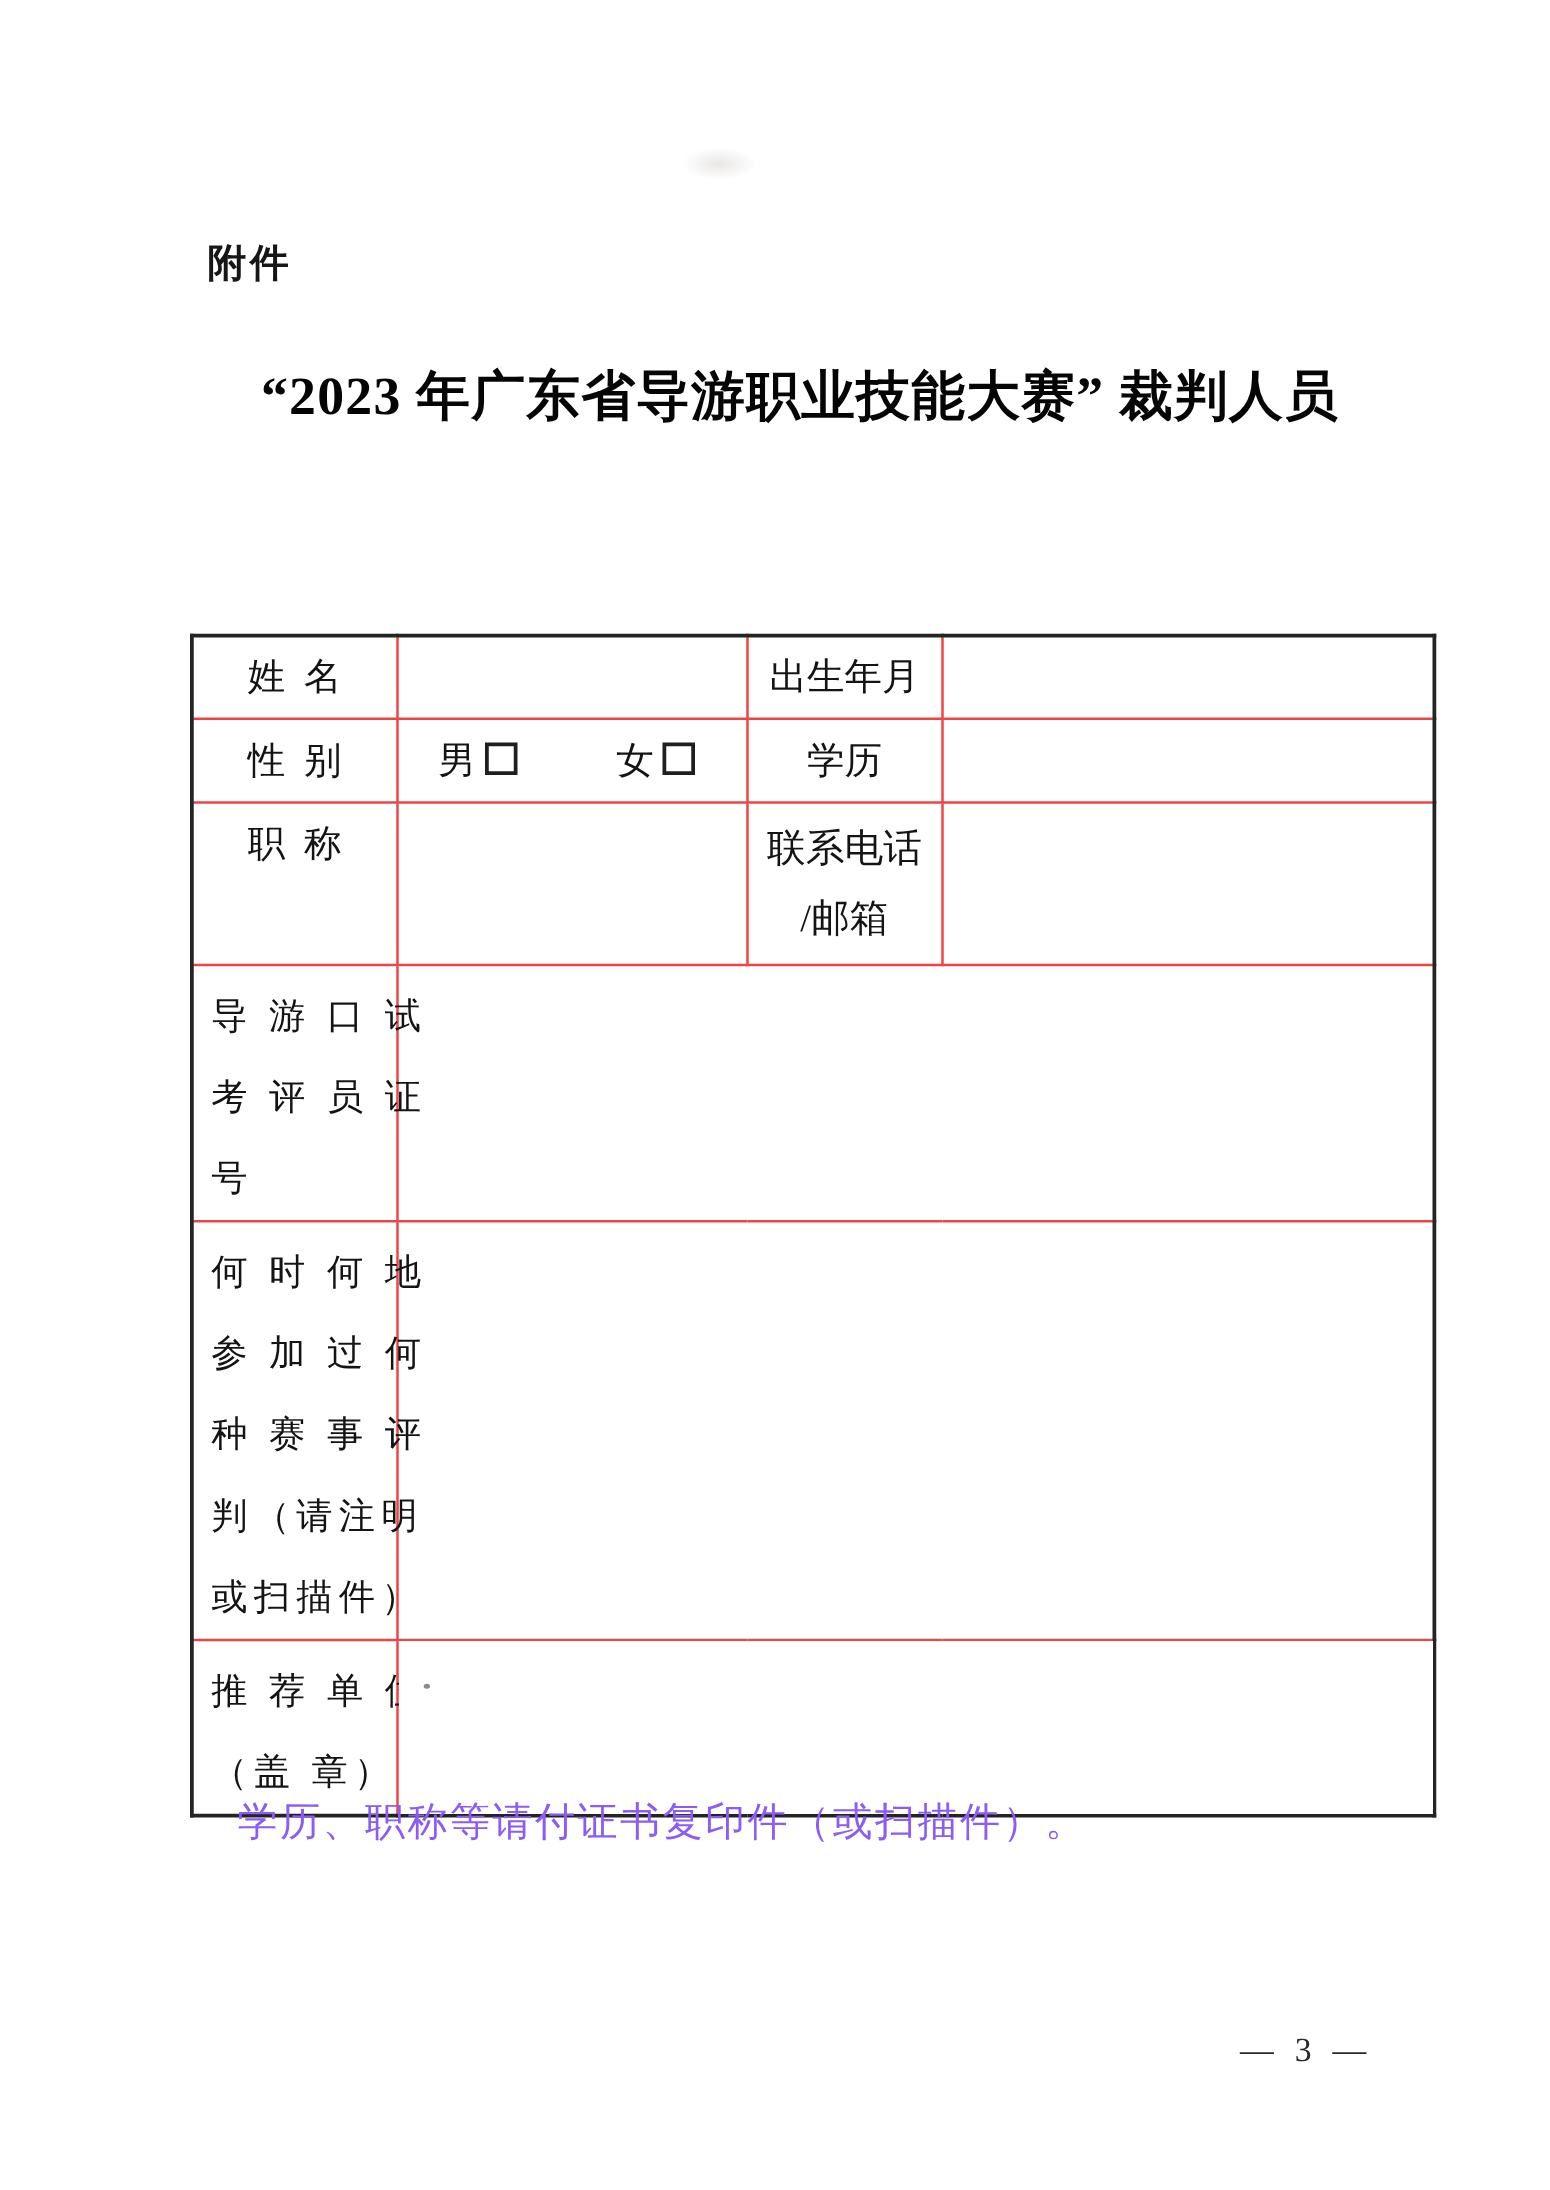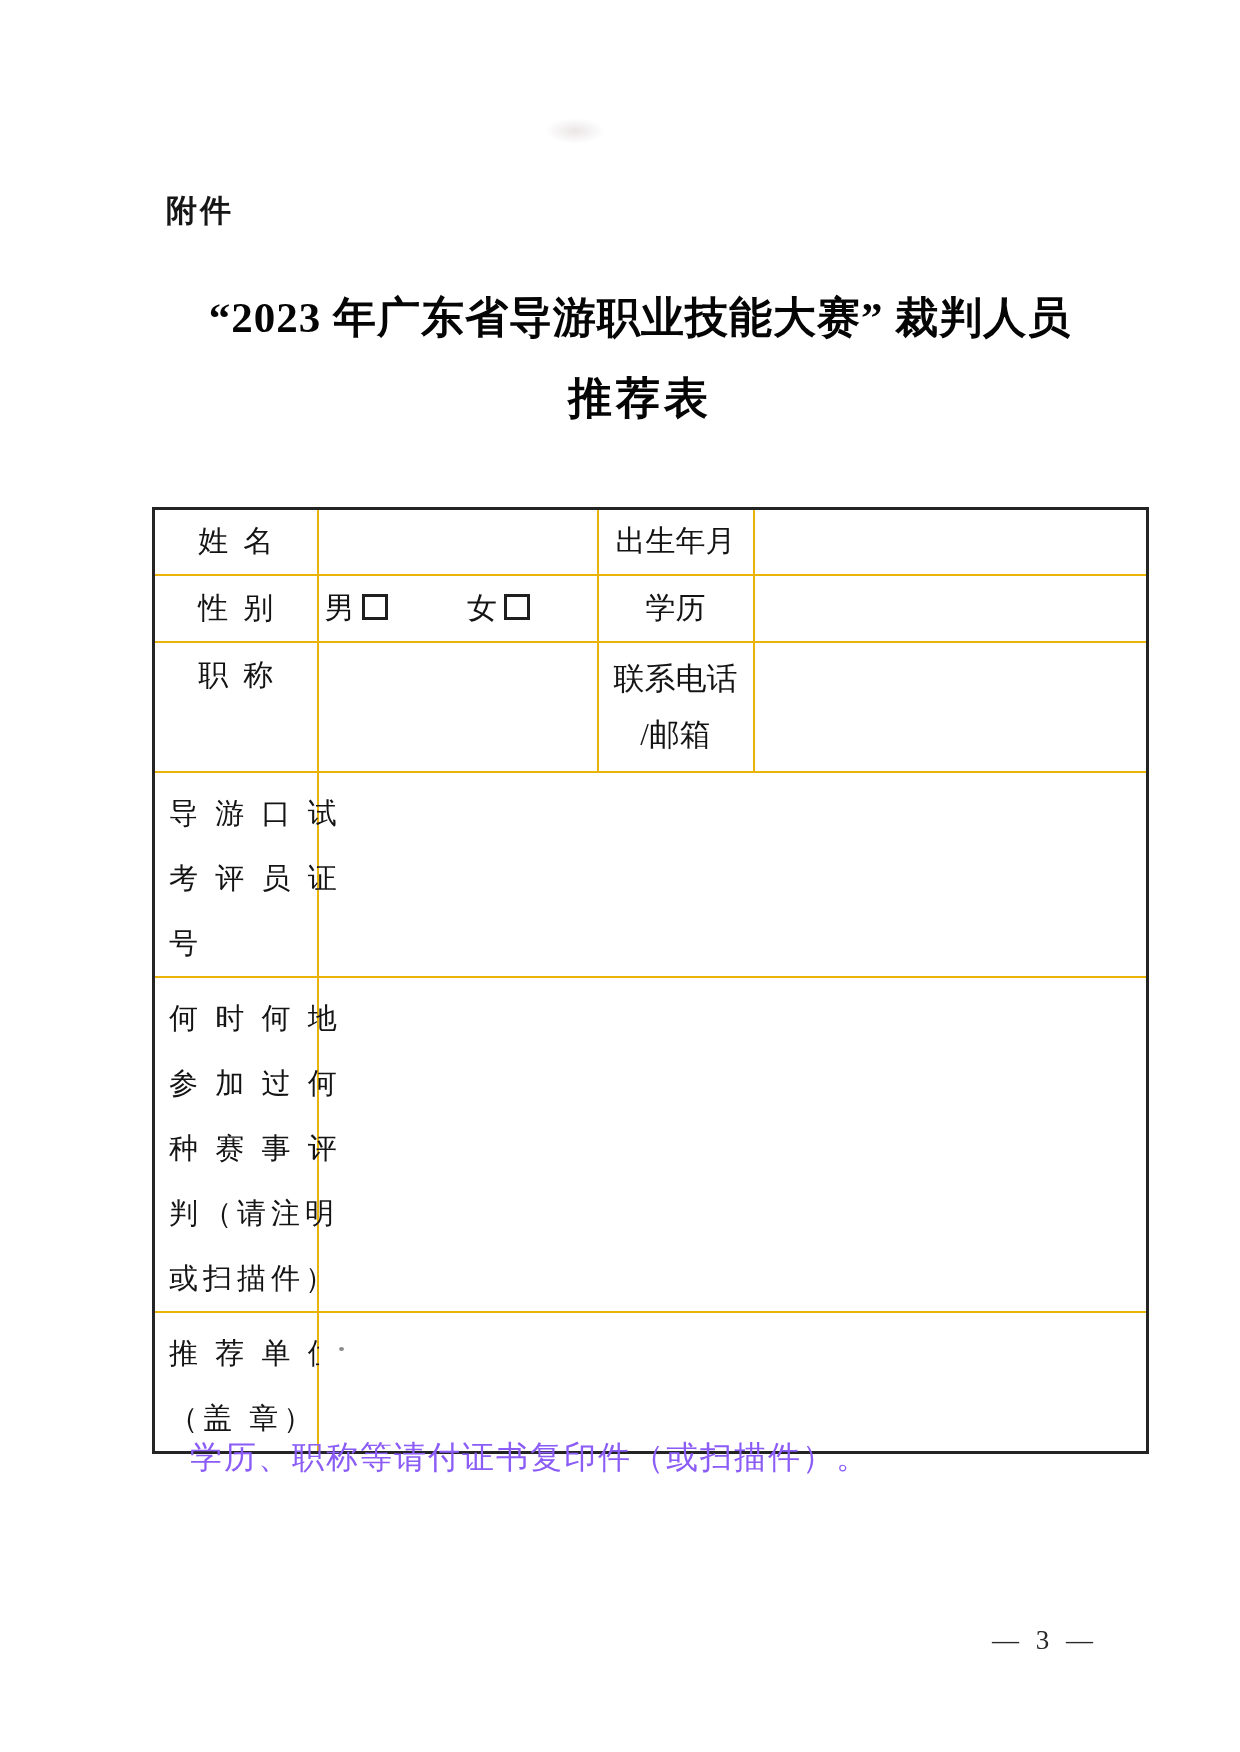--- a/index.html
+++ b/index.html
@@ -30,33 +30,33 @@
   }
   .title-line1 { font-size:43px; line-height:52px; letter-spacing:1px; white-space:pre; }
   .title-line2 { font-size:44px; line-height:52px; letter-spacing:4px; margin-top:29px; white-space:pre; }
 
   table.form-table {
     position:absolute; left:152px; top:507px; width:994px;
     border-collapse:collapse; table-layout:fixed;
     border:3px solid #242424;
   }
   .form-table td {
-    border:2px solid #eab308;
+    border:2px solid #ef4444;
     font-size:30px; color:#141414;
     vertical-align:middle;
   }
   .ws { white-space:pre; }
   td.lbl { text-align:center; }
   td.lbl-top { text-align:center; vertical-align:top; padding-top:12px; }
   td.contact-lbl { text-align:center; vertical-align:middle; font-size:31px; }
   .contact-lbl div { line-height:56px; white-space:pre; }
   td.multi { vertical-align:top; text-align:left; padding:8px 0 0 14px;font-family:Liberation Serif, serif; }
   td.multi div { line-height:65px; white-space:pre; font-size:29px; letter-spacing:5px; }
   td.blank { background:#ffffff; }
-  td.gender-cell { padding-left:6px; vertical-align:middle; font-size:30px; }
+  td.gender-cell { padding-left:32px; vertical-align:middle; font-size:30px; }
   .gender-group { display:inline-block; white-space:nowrap; }
   .gender-group.first { margin-right:72px; }
   .cbox {
     display:inline-block; width:26px; height:26px;
     border:3px solid #1f1f1f; margin-left:7px; vertical-align:-2px;
     background:#fff;
   }
   .dot-cell { position:relative; }
   .ink-dot {
     position:absolute; left:20px; top:34px; width:5px; height:4px;
@@ -75,21 +75,20 @@
 <body>
 
 <div class="page">
 
   <div class="smudge"></div>
 
   <div class="attachment">附件</div>
 
   <div class="title-block">
     <div class="title-line1">“2023 年广东省导游职业技能大赛” 裁判人员</div>
-    <div class="title-line2">推荐表</div>
   </div>
 
   <table class="form-table">
     <colgroup>
       <col style="width:164px">
       <col style="width:280px">
       <col style="width:156px">
       <col style="width:394px">
     </colgroup>
 

